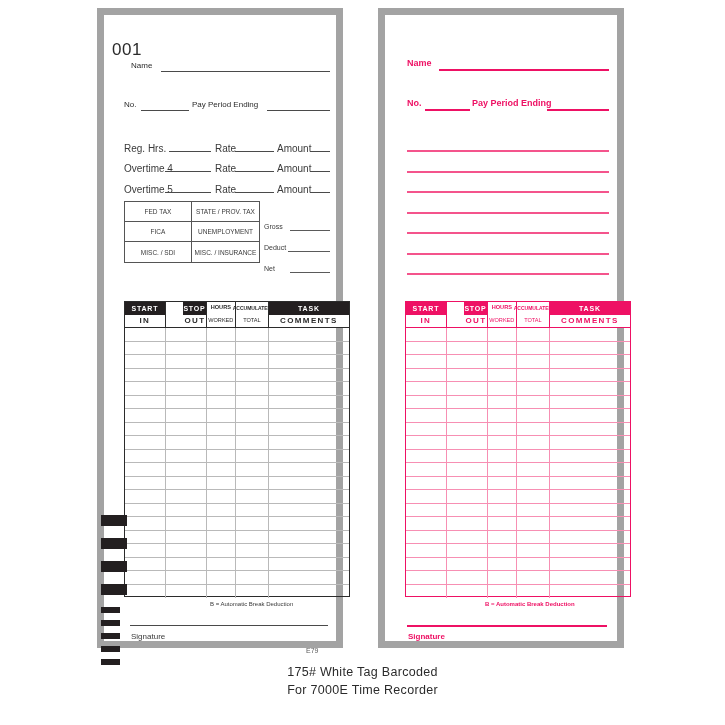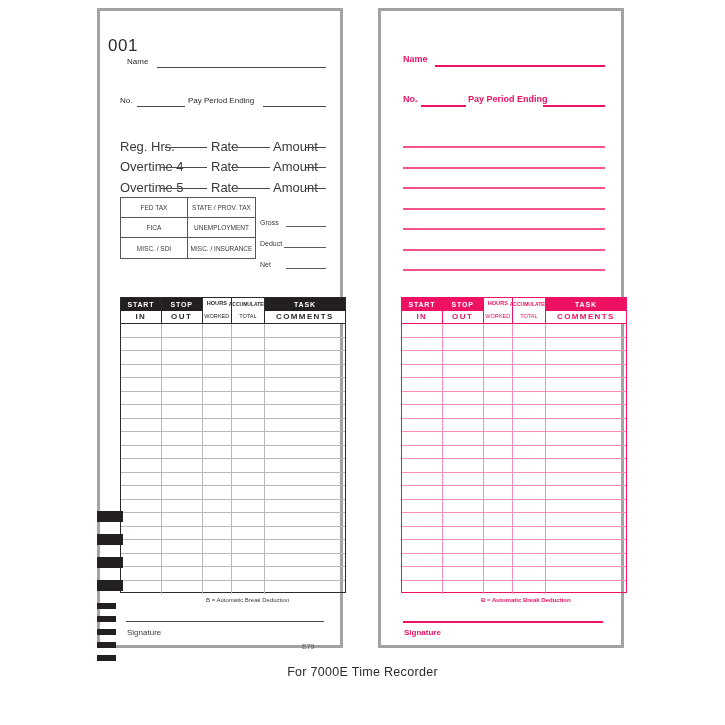--- a/index.html
+++ b/index.html
@@ -4,39 +4,39 @@
 <style>
   html,body{margin:0;padding:0;}
   body{
     width:725px;height:725px;background:#ffffff;
     font-family:"Liberation Sans", sans-serif;
     -webkit-font-smoothing:antialiased;
   }
   #stage{position:relative;width:725px;height:725px;overflow:hidden;background:#fff;}
 
   
-  .card{position:absolute;background:#fff;border:3px solid #a3a3a3;box-sizing:border-box;}
+  .card{position:absolute;background:#fff;border:7px solid #a3a3a3;box-sizing:border-box;}
   #card-left{left:97px;top:8px;width:246px;height:640px;}
   #card-right{left:378px;top:8px;width:246px;height:640px;}
 
   .inner{position:absolute;inset:0;}
 
   
   .t{position:absolute;white-space:nowrap;line-height:1;}
   .blk{color:#2b2b2b;}
   .pnk{color:#ee1164;font-weight:bold;}
 
   
   .rule{position:absolute;height:0;border-bottom:1px solid #4a4a4a;}
   .rule-pnk{position:absolute;height:0;border-bottom:2px solid #f4548c;}
   .rule-pnk2{position:absolute;height:0;border-bottom:2px solid #ee1164;}
 
   
   #serial{left:8px;top:26px;font-size:17px;letter-spacing:.5px;color:#2b2b2b;}
-  .wlab{position:absolute;font-size:13px;color:#3a3a3a;white-space:nowrap;}
+  .wlab{position:absolute;font-size:10px;color:#3a3a3a;white-space:nowrap;}
 
   
   #taxgrid{position:absolute;left:20px;top:186px;width:136px;height:62px;
            border:1px solid #555;box-sizing:border-box;display:grid;
            grid-template-columns:1fr 1fr;grid-template-rows:1fr 1fr 1fr;}
   #taxgrid div{border-right:1px solid #555;border-bottom:1px solid #555;
                display:flex;align-items:center;justify-content:center;
                font-size:6.5px;color:#3a3a3a;box-sizing:border-box;text-align:center;}
   #taxgrid div:nth-child(2n){border-right:none;}
   #taxgrid div:nth-child(5),#taxgrid div:nth-child(6){border-bottom:none;}
@@ -48,21 +48,21 @@
   
   .ptable{position:absolute;box-sizing:border-box;}
   #ptable-left{left:20px;top:286px;width:226px;height:296px;border:1.5px solid #2b2b2b;}
   #ptable-right{left:20px;top:286px;width:226px;height:296px;border:1.5px solid #ee1164;}
 
   .thead{display:flex;width:100%;height:26px;box-sizing:border-box;}
   .thcell{box-sizing:border-box;display:flex;flex-direction:column;}
   .th-top,.th-bot{flex:1;display:flex;align-items:center;justify-content:center;
                   text-align:center;line-height:1;}
   
-  .c1{width:18.2%;} .c2{width:18.2%;} .c3{width:13.2%;} .c4{width:14.6%;} .c5{width:35.8%;}
+  .c1{width:18.2%;} .c2{width:18.2%;align-items:flex-end;} .c3{width:13.2%;} .c4{width:14.6%;} .c5{width:35.8%;}
 
   
   #ptable-left .th-top{background:#231f20;color:#fff;font-size:7px;font-weight:bold;letter-spacing:.8px;}
   #ptable-left .c3 .th-top,#ptable-left .c4 .th-top{background:#fff;color:#2b2b2b;font-size:5.6px;letter-spacing:0;}
   #ptable-left .c4 .th-top{font-size:5px;}
   #ptable-left .th-bot{background:#fff;color:#2b2b2b;font-size:8px;font-weight:bold;letter-spacing:1.4px;}
   #ptable-left .c3 .th-bot,#ptable-left .c4 .th-bot{font-size:5.6px;letter-spacing:0;font-weight:normal;}
   #ptable-left .thcell{border-right:1px solid #2b2b2b;}
   #ptable-left .thcell:last-child{border-right:none;}
   #ptable-left .thead{border-bottom:1px solid #2b2b2b;}
@@ -542,16 +542,17 @@
 
       <div class="breaknote" id="breaknote-right">B = Automatic Break Deduction</div>
 
       <div class="sigline" id="sigline-right"></div>
       <div class="t" id="siglabel-right">Signature</div>
 
     </div>
   </div>
 
   <div id="caption">
+    <div>175# White Tag  Barcoded</div>
     <div>For 7000E Time Recorder</div>
   </div>
 
 </div>
 
 </body></html>

